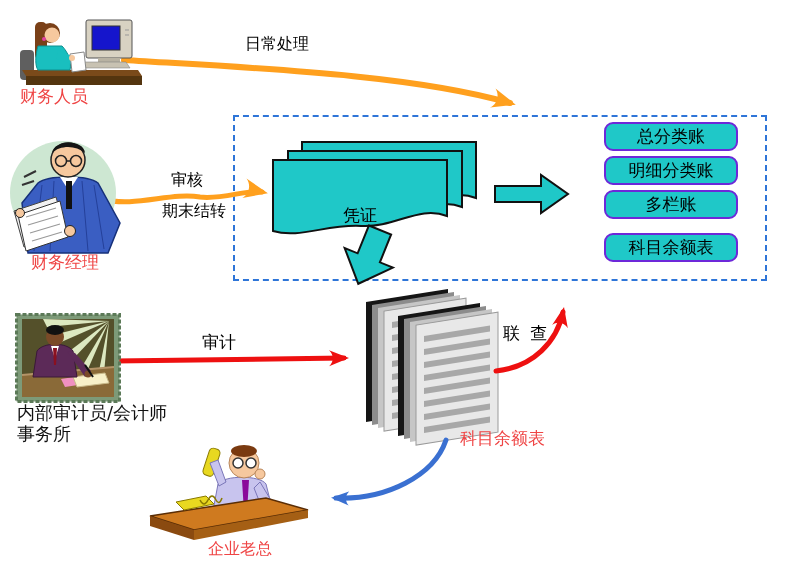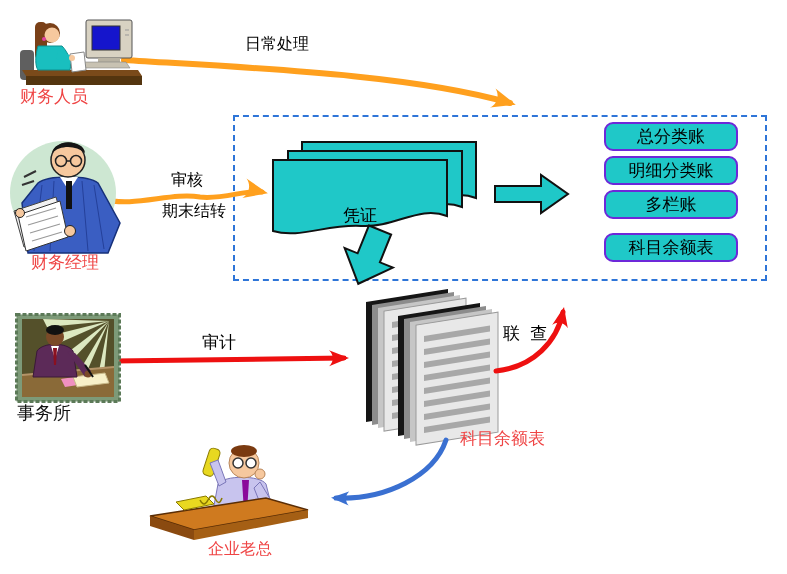--- a/index.html
+++ b/index.html
@@ -209,20 +209,21 @@
 
   <div class="lbl blue sm" style="left:154px; top:201px;margin-left:8px;">期末结转</div>
 
   <div class="lbl" style="left:31px; top:251px;">财务经理</div>
 
   <div class="voucher-lbl">凭证</div>
 
   <div class="lbl blue" style="left:202px; top:331px;">审计</div>
 
   <div class="auditor-lbl">
+    <span>内部审计员/会计师</span>
     <span>事务所</span>
   </div>
 
   <div class="lbl blue" style="left:503px; top:322px;font-family:Liberation Mono, monospace;">联 查</div>
 
   <div class="lbl" style="left:460px; top:427px;">科目余额表</div>
 
   <div class="lbl sm" style="left:208px; top:539px;">企业老总</div>
 
 </div>

